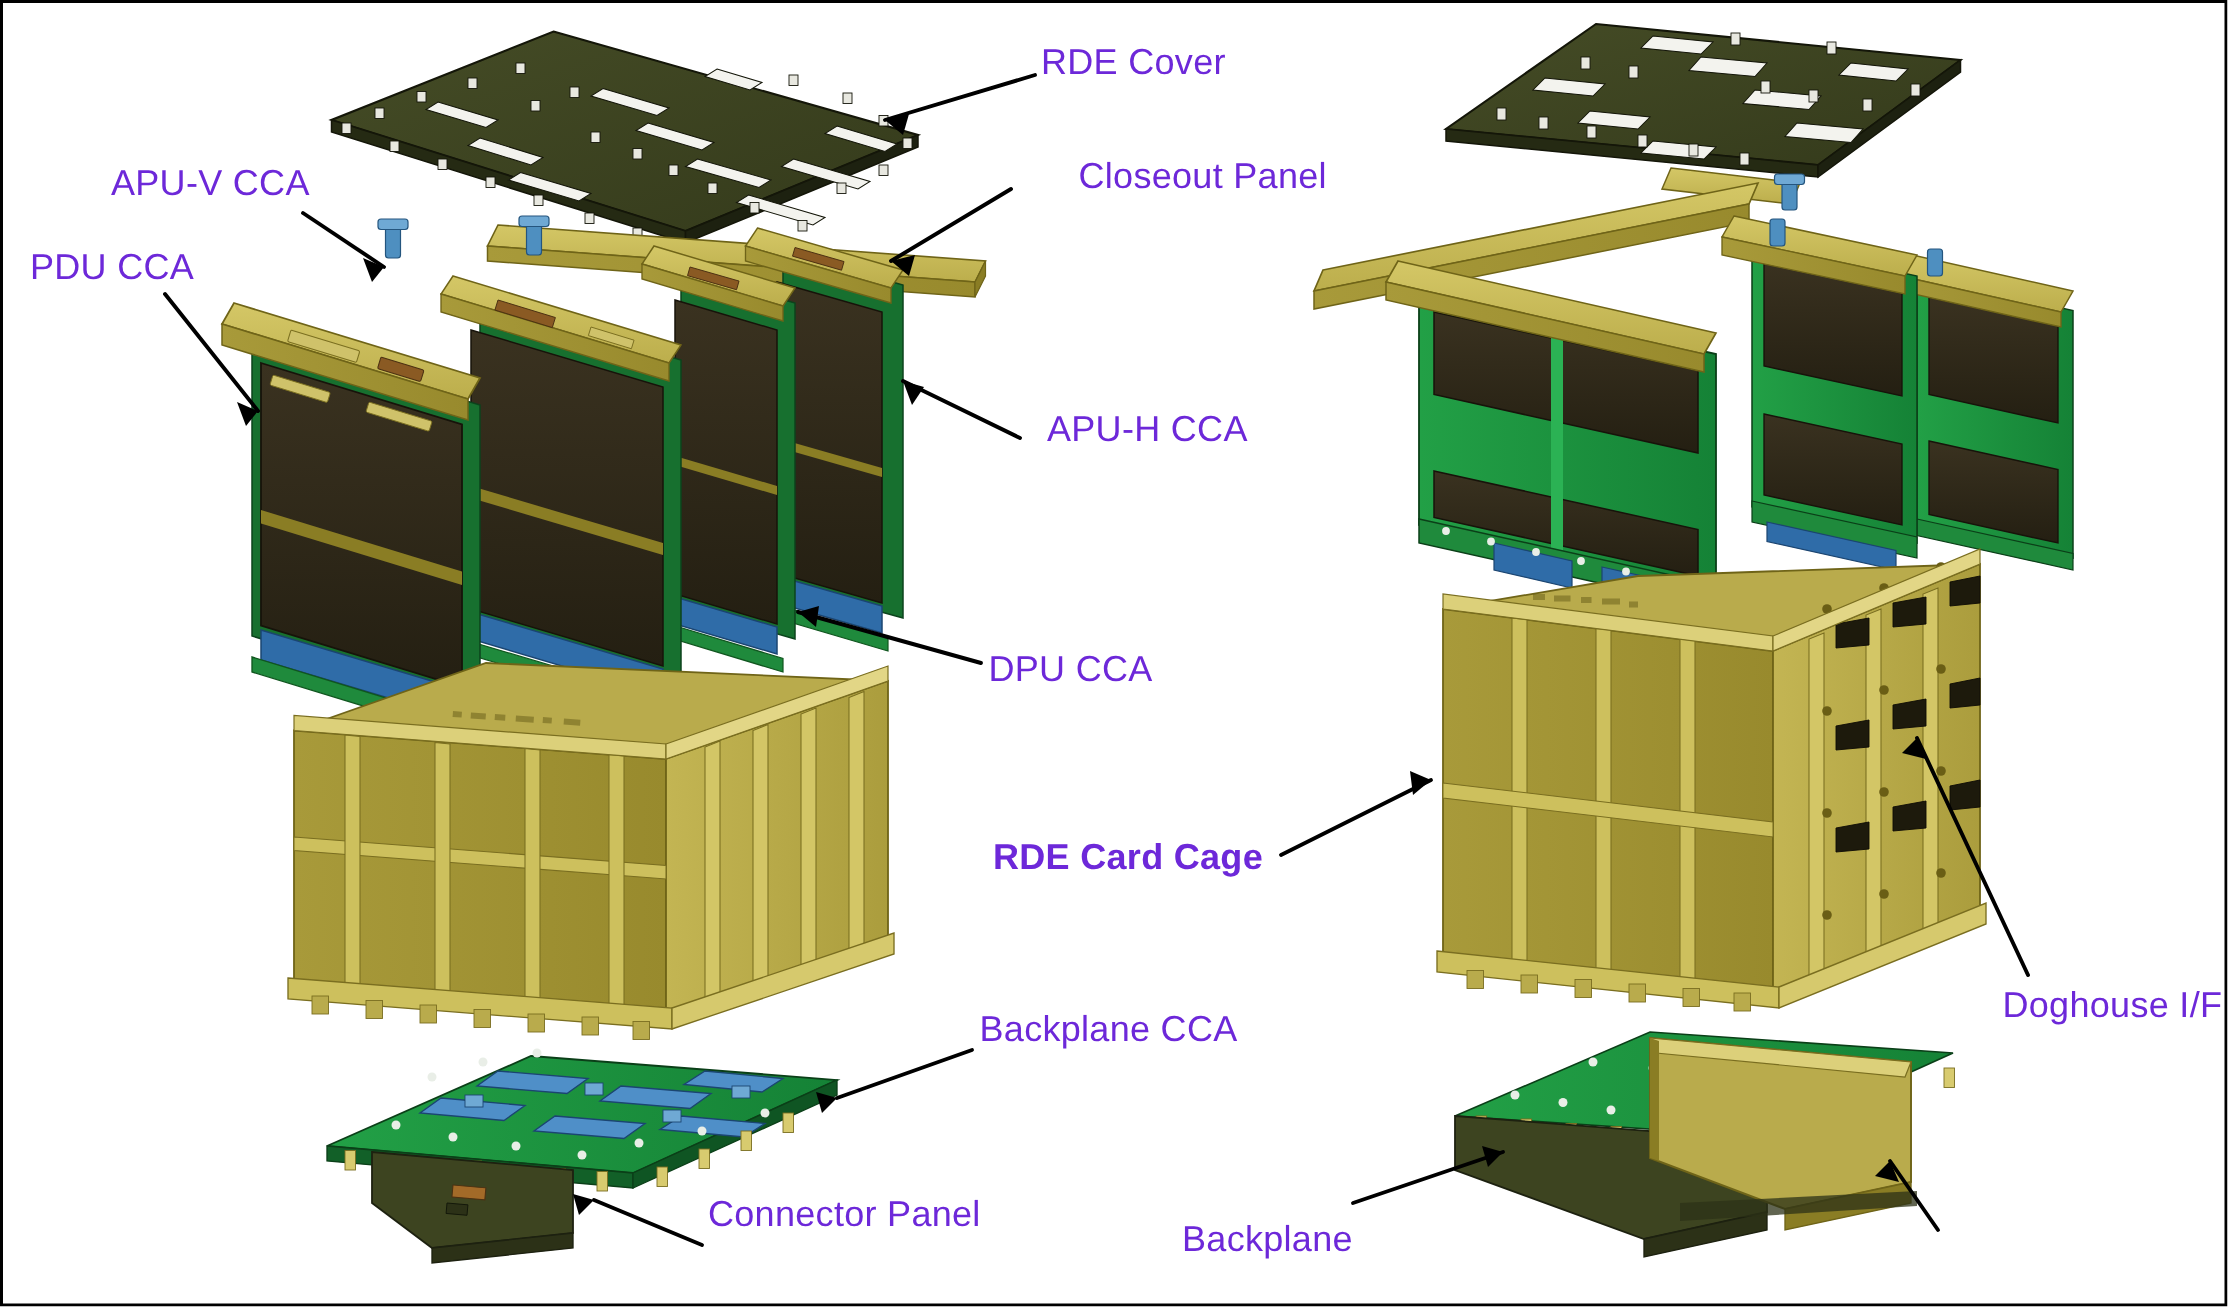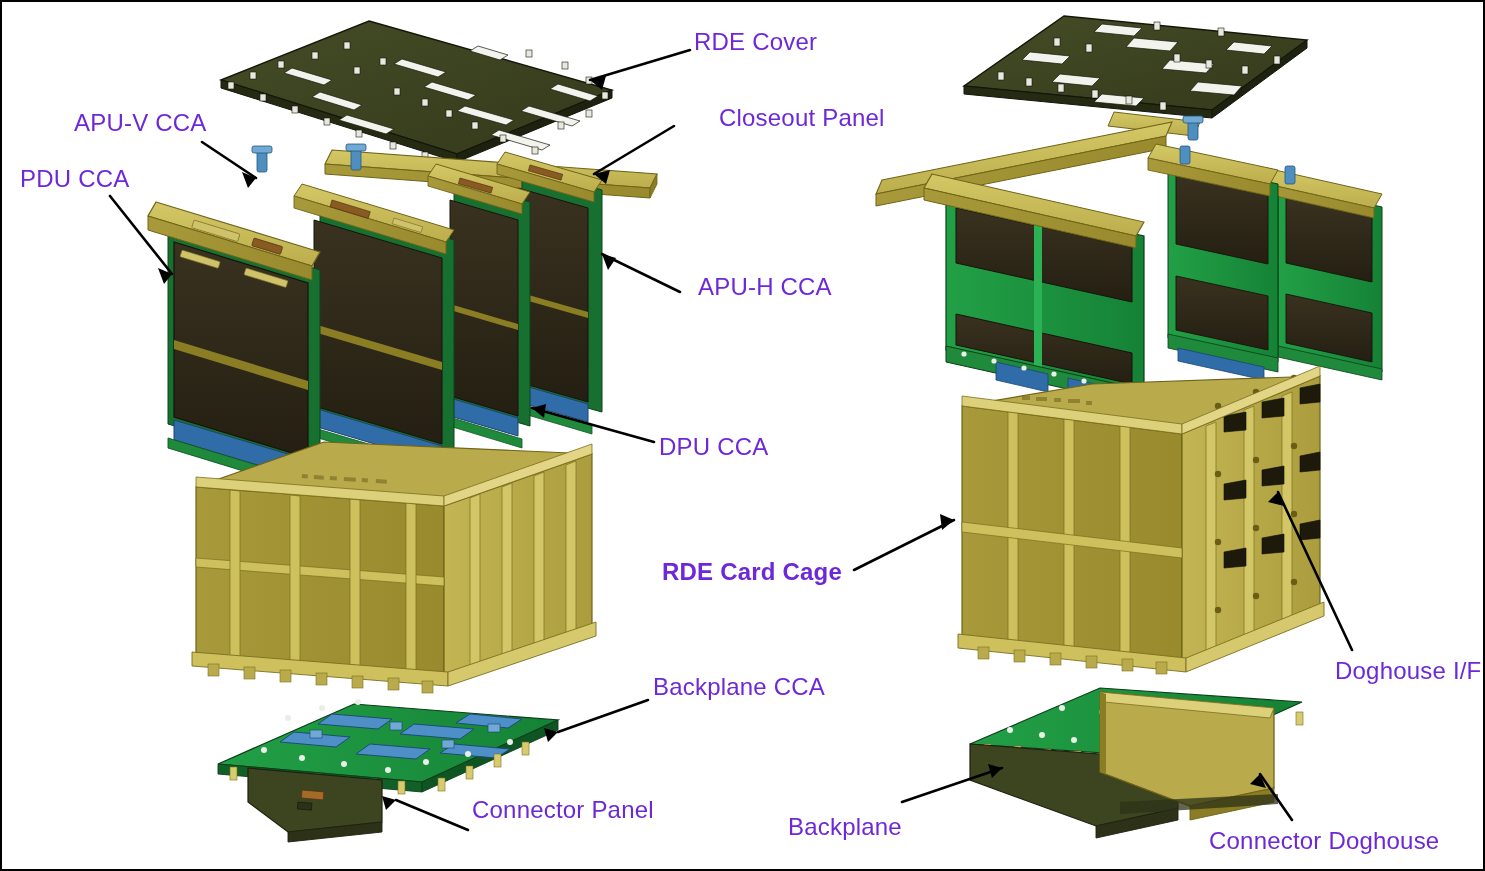--- a/index.html
+++ b/index.html
@@ -545,15 +545,14 @@
   <div class="lbl" style="left:660px;top:557px;font-weight:bold;">RDE Card Cage</div>
 
   <div class="lbl" style="left:651px;top:672px;">Backplane CCA</div>
 
   <div class="lbl" style="left:470px;top:795px;">Connector Panel</div>
 
   <div class="lbl" style="left:786px;top:812px;">Backplane</div>
 
   <div class="lbl" style="left:1333px;top:656px;">Doghouse I/F</div>
 
-  <div class="lbl" style="left:1207px;top:826px;">Connector Doghouse</div>
 
 </div>
 
 </body></html>

